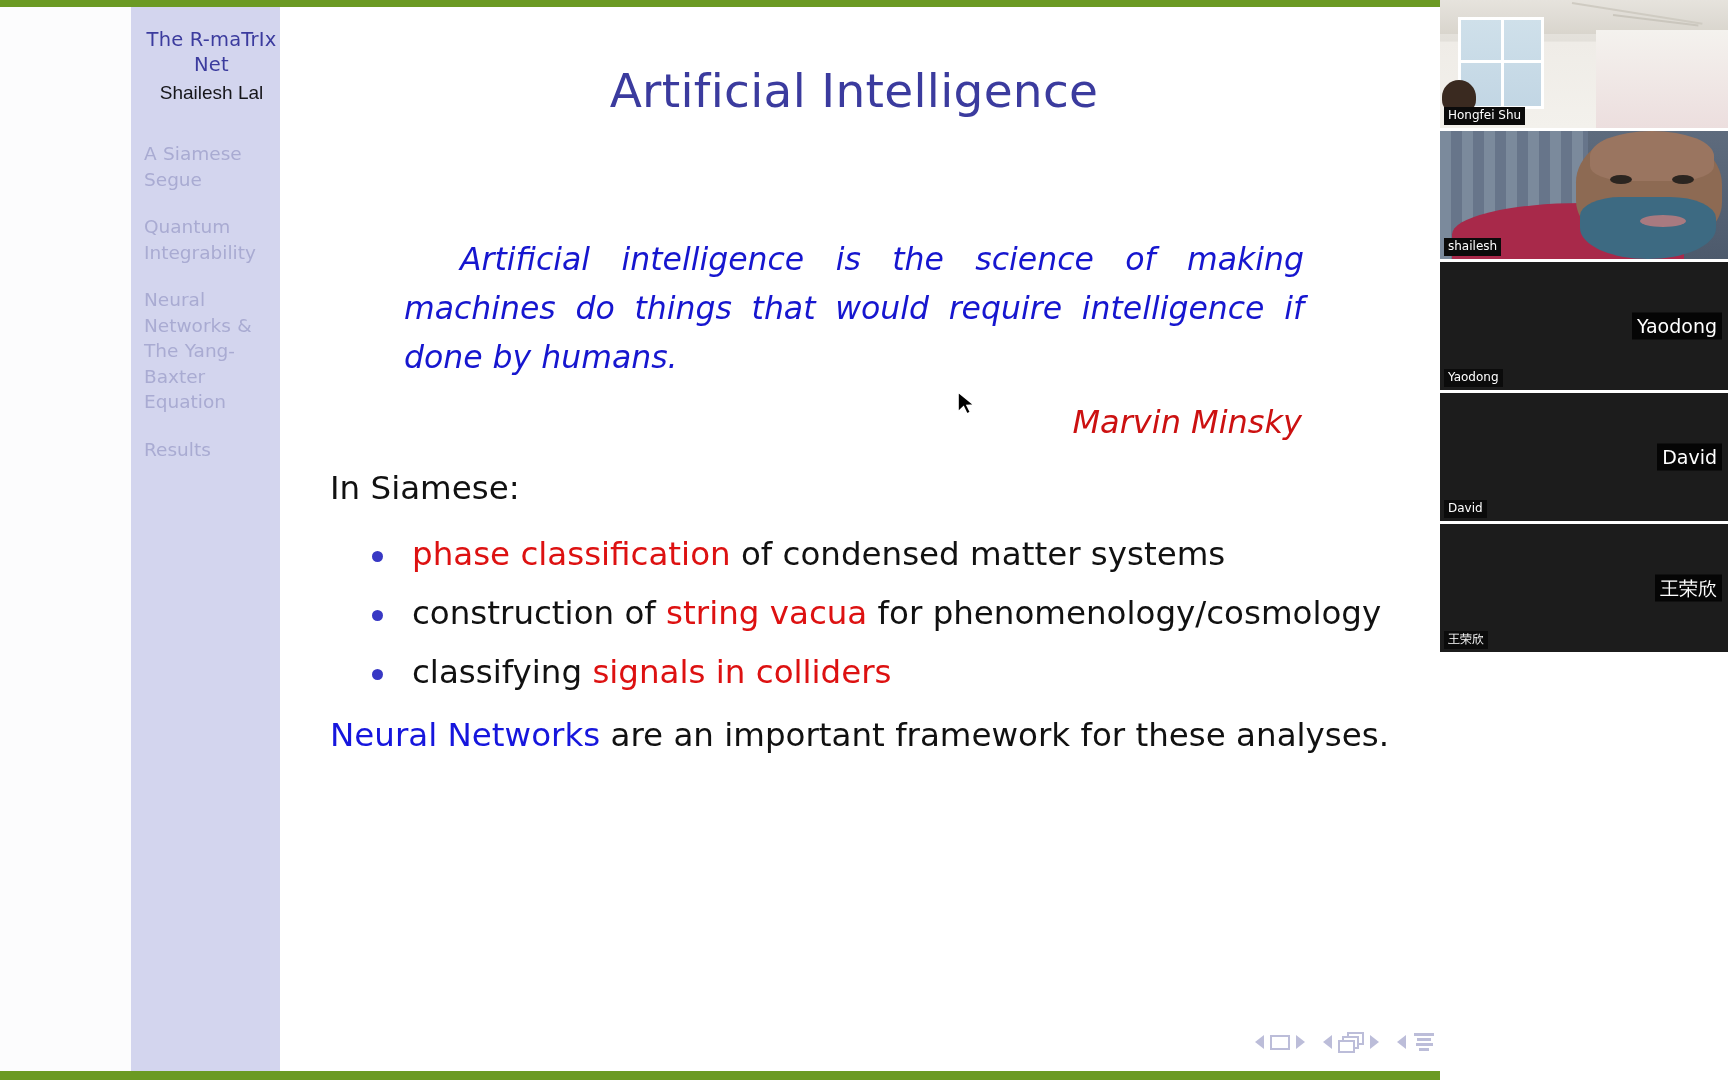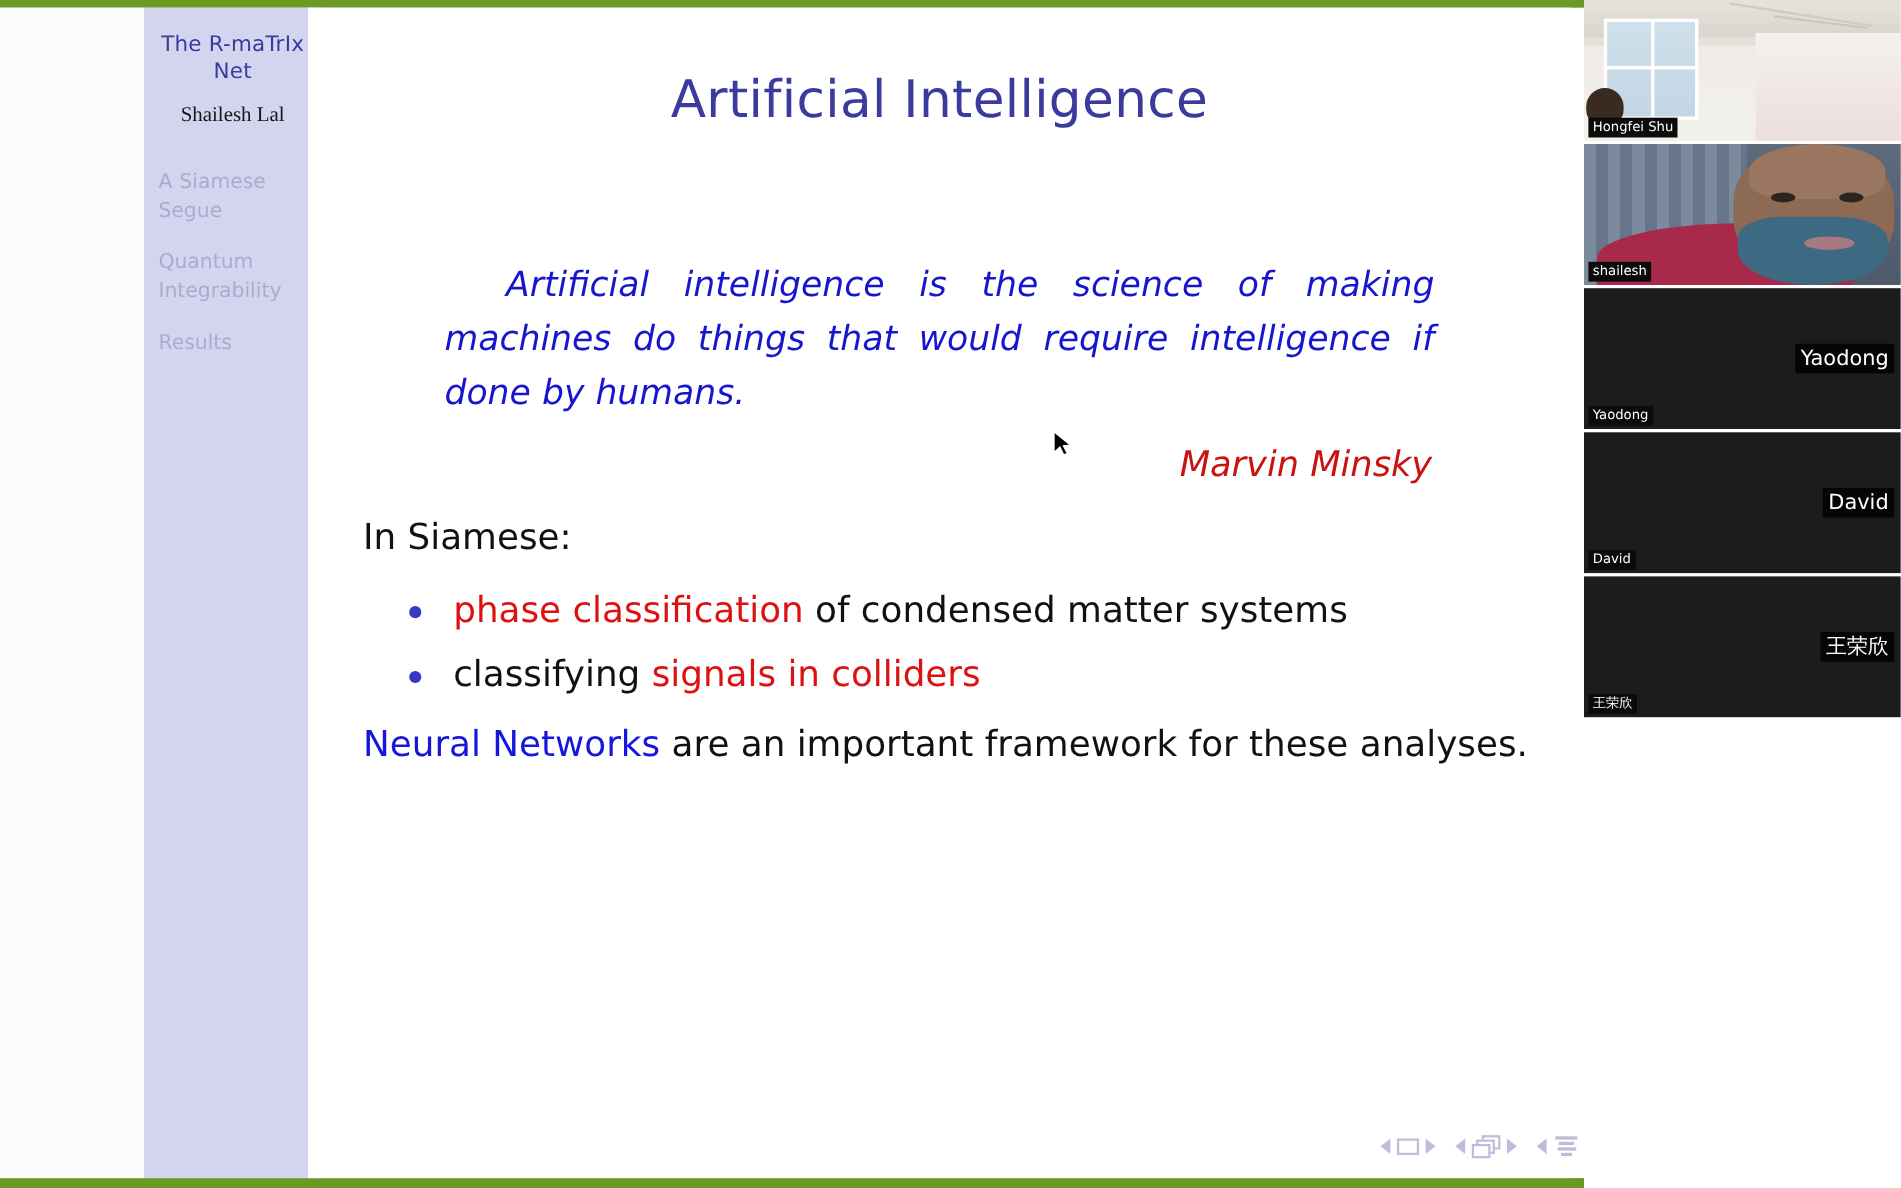--- a/index.html
+++ b/index.html
@@ -74,22 +74,22 @@
     line-height: 25px;
     font-family: "DejaVu Sans", sans-serif;
     padding: 0 6px;
     letter-spacing: .2px;
   }
   .sb-author {
     text-align: center;
     color: #16161a;
     font-size: 19px;
     line-height: 24px;
-    margin-top: 16px;
-    font-family: Liberation Serif, serif;
+    margin-top: 4px;
+    font-family: Liberation Sans, sans-serif;
   }
   .sb-sections {
     margin-top: 36px;
   }
   .sb-item {
     font-size: 18.5px;
     line-height: 25.5px;
     padding: 0 12px 0 13px;
     margin-bottom: 22px;
     font-family: "DejaVu Sans", sans-serif;
@@ -378,20 +378,21 @@
 
     <div id="sidebar-left-edge"></div>
 
     <div id="sidebar">
       <div class="sb-title">The R-maTrIx Net</div>
       <div class="sb-author">Shailesh Lal</div>
 
       <div class="sb-sections">
         <div class="sb-item inactive">A Siamese Segue</div>
         <div class="sb-item inactive">Quantum Integrability</div>
+        <div class="sb-item inactive">Neural Networks &amp; The Yang-Baxter Equation</div>
         <div class="sb-item inactive">Results</div>
       </div>
     </div>
 
     <div id="slide">
 
       <div id="frame-title">Artificial Intelligence</div>
 
       <div id="attribution">Marvin Minsky</div>
 
@@ -399,20 +400,23 @@
         <span class="indent"></span><span>Artificial intelligence is the science of making machines do things that would require intelligence if done by humans.</span>
       </div>
 
       <div id="body">
 
         <div class="body-line">In Siamese:</div>
 
         <ul class="bullets">
           <li>
             <span class="bullet-dot"></span><span></span><span class="hl-red">phase classification</span><span> of condensed matter systems</span>
+          </li>
+          <li>
+            <span class="bullet-dot"></span><span>construction of </span><span class="hl-red">string vacua</span><span> for phenomenology/cosmology</span>
           </li>
           <li>
             <span class="bullet-dot"></span><span>classifying </span><span class="hl-red">signals in colliders</span><span></span>
           </li>
         </ul>
 
         <div class="body-line">
           <span class="hl-blue">Neural Networks</span><span> are an important framework for these analyses.</span>
         </div>
 

